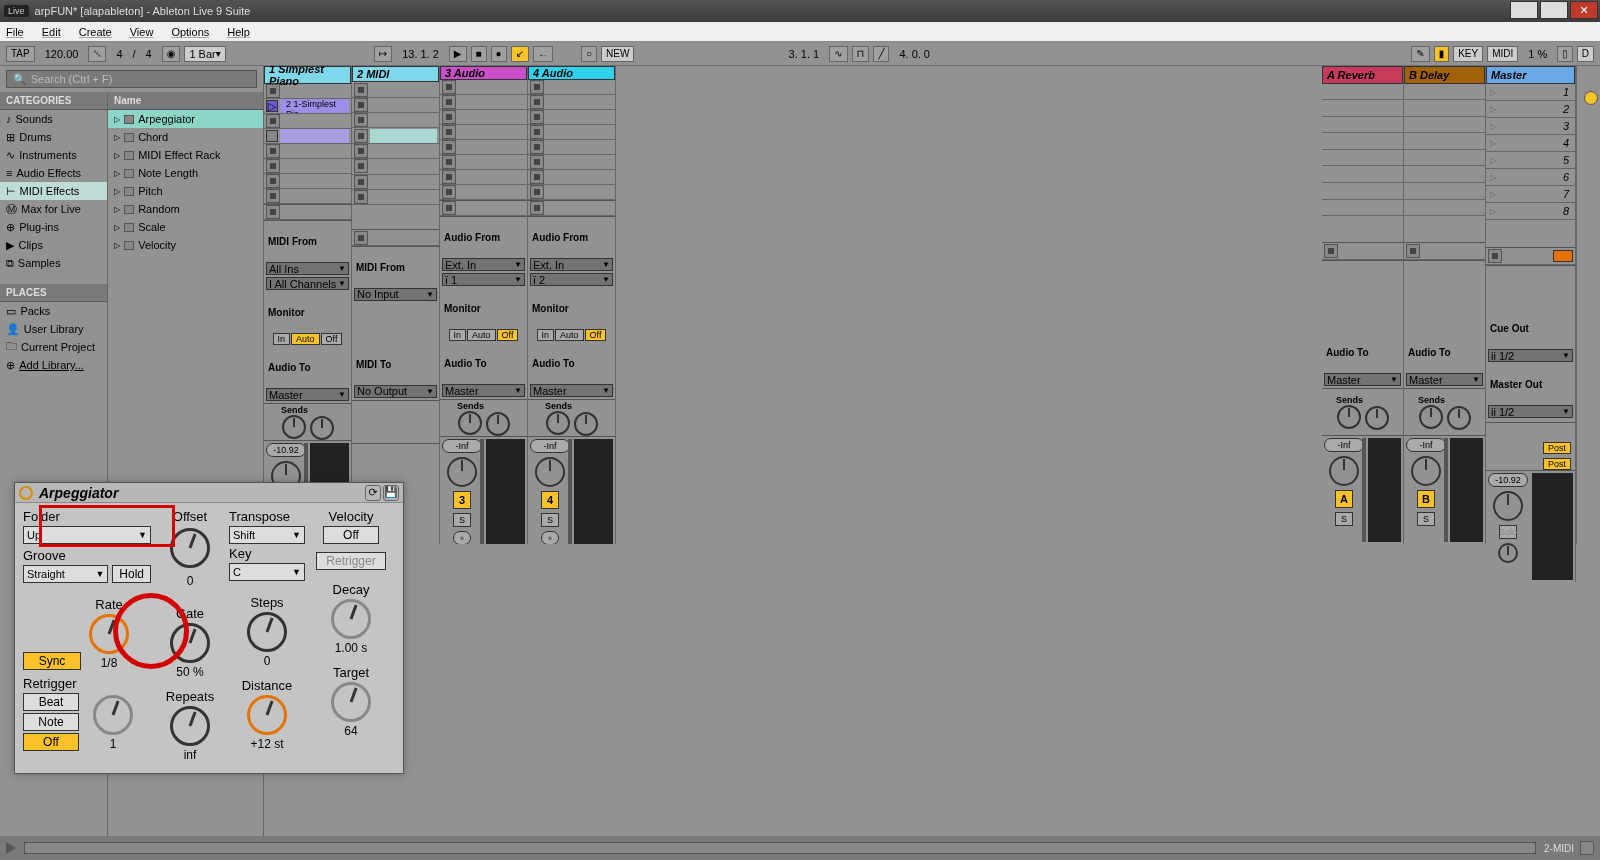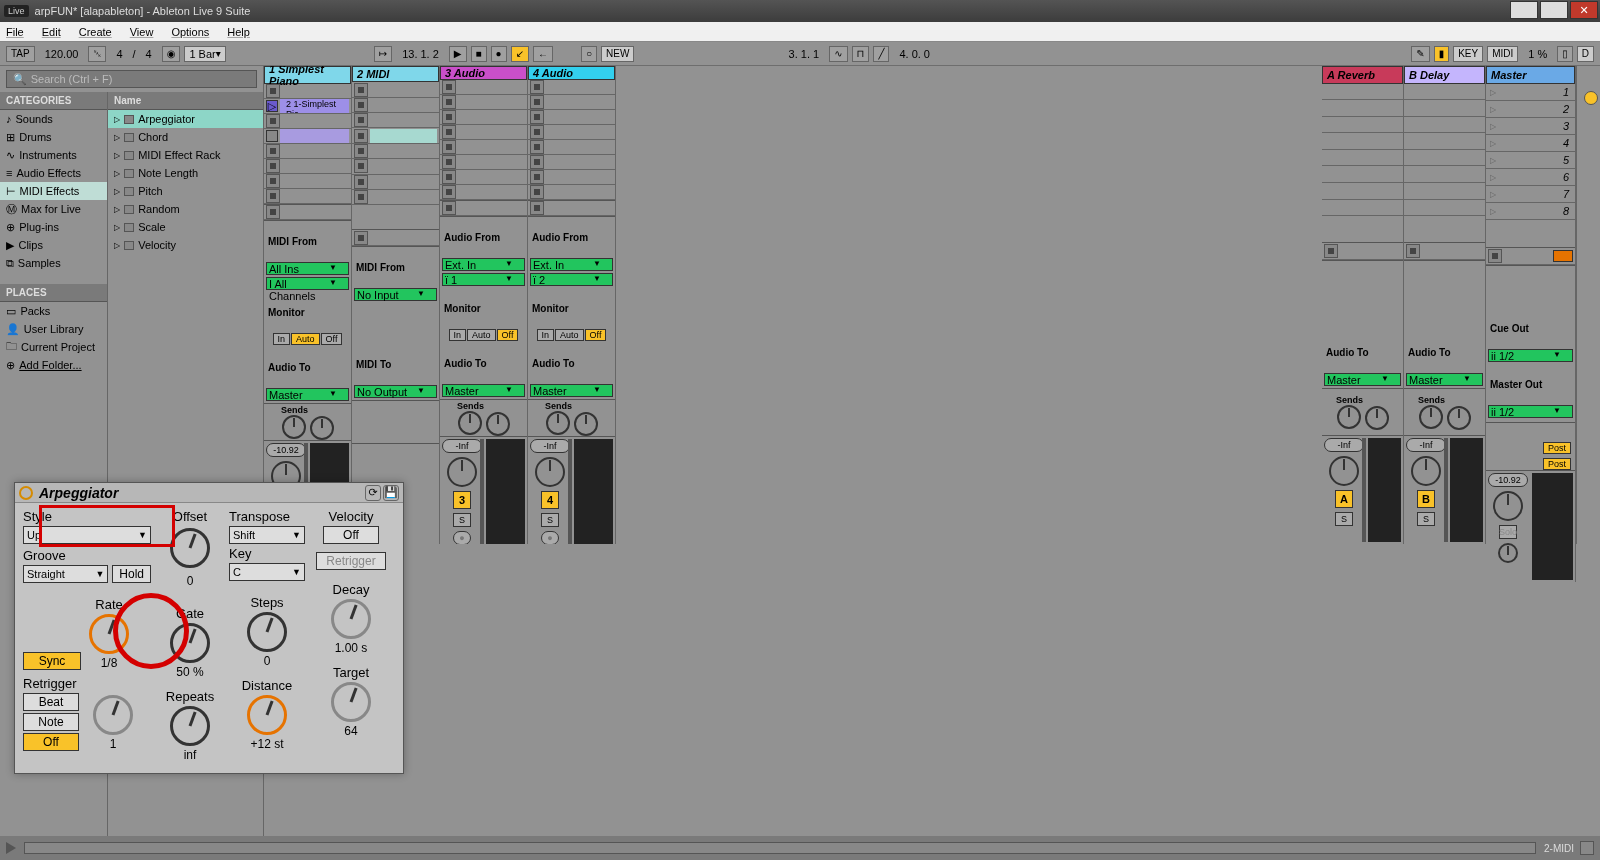--- a/index.html
+++ b/index.html
@@ -49,21 +49,21 @@
 .track-head { height:18px; display:flex; align-items:center; padding-left:4px; font-style:italic; font-weight:bold; font-size:11px; border:1px solid #333; }
 .clip-slot { height:17px; border-bottom:1px solid #666; display:flex; align-items:center; }
 .clip-slot .stop { width:14px; height:14px; margin-left:2px; border:1px solid #555; background:#888; display:flex; align-items:center; justify-content:center; }
 .clip-slot .stop::after { content:""; width:6px; height:6px; background:#444; }
 .clip-body { flex:1; height:14px; margin:0 2px; }
 .drop-area { flex:1; border-left:1px solid #666; display:flex; align-items:flex-start; justify-content:center; padding-top:80px; color:#333; font-weight:bold; font-size:11px; }
 
 
 .io-row { border-top:1px solid #555; }
 .io-label { font-size:10px; padding:15px 4px; font-weight:bold; }
-.io-select { margin:0 2px 2px; height:13px; background:#22c55e; border:1px solid #333; font-size:9px; padding-left:2px; display:flex; justify-content:space-between; padding-right:11px; }
+.io-select { margin:0 2px 2px; height:13px; background:#737373; border:1px solid #333; font-size:9px; padding-left:2px; display:flex; align-items:center; justify-content:space-between; padding-right:2px; }
 .io-select .tri { font-size:8px; }
 .mon-btns { display:flex; gap:1px; padding:0 2px 2px; justify-content:center; }
 .mon-btns .mb { height:12px; padding:0 4px; border:1px solid #333; background:#aaa; font-size:9px; }
 .mon-btns .mb.y { background:#f9c229; }
 .sends-row { height:48px; display:flex; align-items:center; justify-content:center; gap:2px; border-top:1px solid #555;}
 .knob { width:24px; height:24px; border:2px solid #333; border-radius:50%; position:relative; }
 .knob::after { content:""; position:absolute; width:2px; height:9px; background:#333; left:50%; top:1px; transform:translateX(-50%); }
 .vol-block { height:112px; border-top:1px solid #555; display:flex; padding:2px; gap:4px; }
 .db-box { width:40px; height:14px; border:1px solid #333; background:#aaa; font-size:9px; display:flex; align-items:center; justify-content:center; border-radius:7px; }
 .vol-left { display:flex; flex-direction:column; align-items:center; gap:4px; }
@@ -221,21 +221,21 @@
             <div class="cat-item">
               <span>👤</span>
               <span>User Library</span>
             </div>
             <div class="cat-item">
               <span>🗀</span>
               <span>Current Project</span>
             </div>
             <div class="cat-item">
               <span>⊕</span>
-              <span style="text-decoration:underline">Add Folder...</span>
+              <span style="text-decoration:underline">Add Library...</span>
             </div>
           </div>
       </div>
       <div class="name-col">
         <div class="name-head">Name</div>
         <div id="name-list">
             <div class="name-item sel">
               <span class="tri">▷</span>
               <span class="fold"></span>
               <span>Arpeggiator</span>
@@ -587,21 +587,21 @@
         <div class="num-btn">A</div>
         <div class="s-btn">S</div>
 
       </div>
       <div class="meter">
                 <div style="position:absolute;left:-6px;top:0;width:4px;height:100%;background:#555"></div>
               </div>
       </div>
           </div>
           <div class="track" style="width: 82px;">
-            <div class="track-head" style="background:#c4b5fd">B Delay</div>
+            <div class="track-head" style="background:#a16207">B Delay</div>
             <div class="clip-slot"></div>
             <div class="clip-slot"></div>
             <div class="clip-slot"></div>
             <div class="clip-slot"></div>
             <div class="clip-slot"></div>
             <div class="clip-slot"></div>
             <div class="clip-slot"></div>
             <div class="clip-slot"></div>
             <div style="height: 28px; border-bottom: 1px solid rgb(85, 85, 85);"></div>
             <div class="clip-slot">
@@ -719,21 +719,21 @@
   <div class="arp-title">
     <div class="pwr"></div>
     <span class="t">Arpeggiator</span>
     <div class="spacer"></div>
     <div class="ic">⟳</div>
     <div class="ic">💾</div>
   </div>
   <div class="arp-body">
 
     <div class="arp-col" style="width:128px">
-      <div class="arp-label">Style</div>
+      <div class="arp-label">Folder</div>
       <div class="arp-select">
           <span>Up</span>
           <span class="tri">▼</span>
         </div>
       <div class="arp-label" style="margin-top:2px">Groove</div>
       <div style="display:flex;gap:4px">
         <div class="arp-select" style="flex:1">
             <span>Straight</span>
             <span class="tri">▼</span>
           </div>

